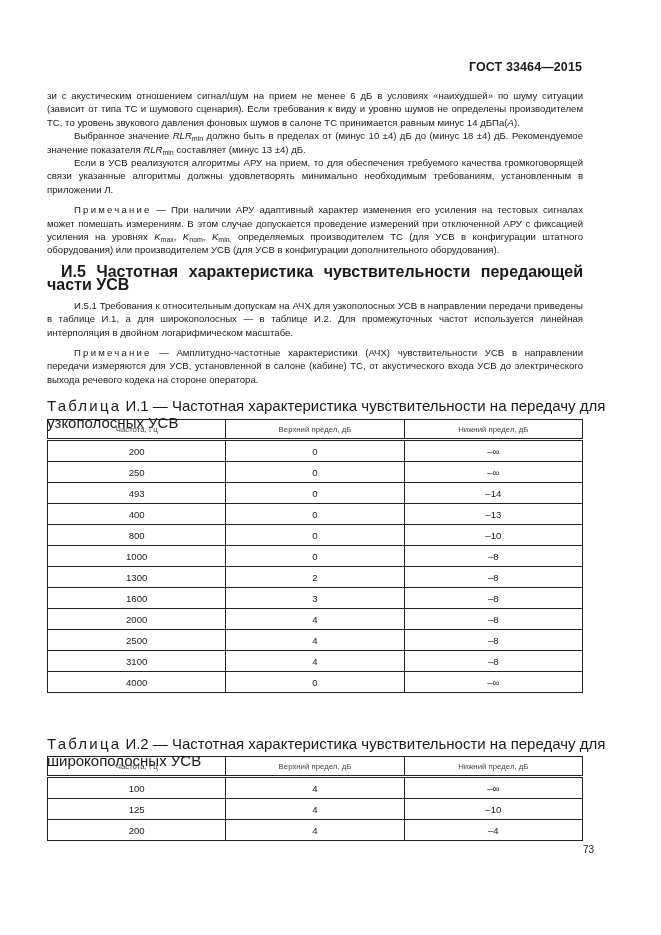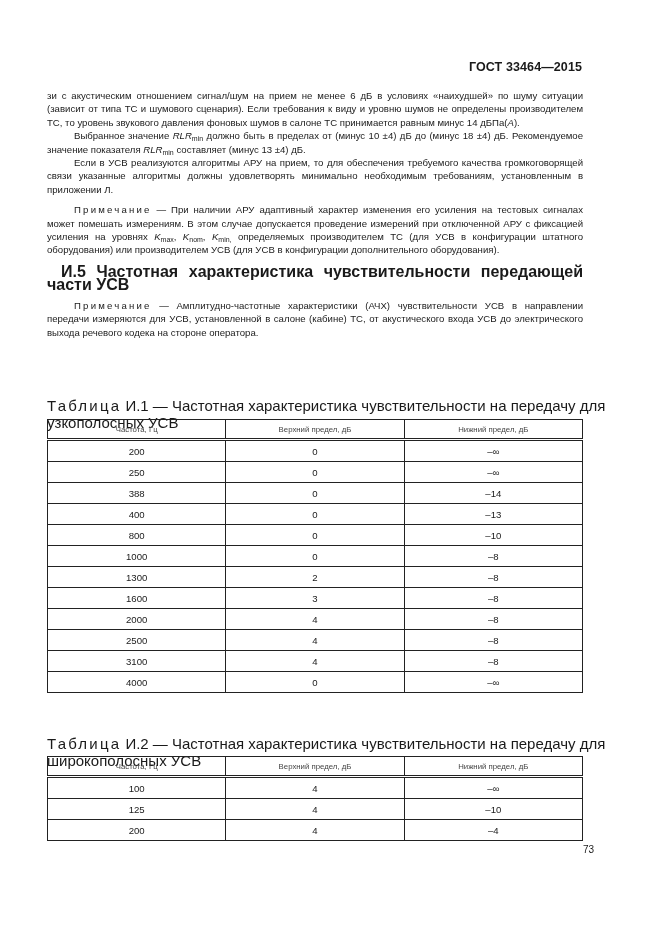--- a/index.html
+++ b/index.html
@@ -28,20 +28,21 @@
 <body>
 
 <div class="page-header">ГОСТ 33464—2015</div>
 
 <div class="body-text">
   <p><span>зи с акустическим отношением сигнал/шум на прием не менее 6 дБ в условиях «наихудшей» по шуму ситуации (зависит от типа ТС и шумового сценария). Если требования к виду и уровню шумов не определены производителем ТС, то уровень звукового давления фоновых шумов в салоне ТС принимается равным минус 14 дБПа(</span><i>A</i><span>).</span></p>
   <p class="indent"><span>Выбранное значение </span><i>RLR</i><sub>min</sub><span> должно быть в пределах от (минус 10 ±4) дБ до (минус 18 ±4) дБ. Рекомендуемое значение показателя </span><i>RLR</i><sub>min</sub><span> составляет (минус 13 ±4) дБ.</span></p>
   <p class="indent">Если в УСВ реализуются алгоритмы АРУ на прием, то для обеспечения требуемого качества громкоговорящей связи указанные алгоритмы должны удовлетворять минимально необходимым требованиям, установленным в приложении Л.</p>
   <p class="indent gap"><span class="spaced">Примечание</span><span> — При наличии АРУ адаптивный характер изменения его усиления на тестовых сигналах может помешать измерениям. В этом случае допускается проведение измерений при отключенной АРУ с фиксацией усиления на уровнях </span><i>K</i><sub>max</sub>, <i>K</i><sub>nom</sub>, <i>K</i><sub>min,</sub><span> определяемых производителем ТС (для УСВ в конфигурации штатного оборудования) или производителем УСВ (для УСВ в конфигурации дополнительного оборудования).</span></p>
   <p class="heading">И.5  Частотная характеристика чувствительности передающей части УСВ</p>
+  <p class="indent gap" style="margin-top:5px">И.5.1 Требования к относительным допускам на АЧХ для узкополосных УСВ в направлении передачи приведены в таблице И.1, а для широкополосных — в таблице И.2. Для промежуточных частот используется линейная интерполяция в двойном логарифмическом масштабе.</p>
   <p class="indent gap"><span class="spaced">Примечание</span><span> — Амплитудно-частотные характеристики (АЧХ) чувствительности УСВ в направлении передачи измеряются для УСВ, установленной в салоне (кабине) ТС, от акустического входа УСВ до электрического выхода речевого кодека на стороне оператора.</span></p>
 </div>
 
 <div class="caption" style="top:397px"><span class="spaced">Таблица</span><span> И.1 — Частотная характеристика чувствительности на передачу для узкополосных УСВ</span></div>
 
 <table style="top:419px">
   <thead>
       <tr>
     <th>Частота, Гц</th>
     <th>Верхний предел, дБ</th>
@@ -53,21 +54,21 @@
         <td>200</td>
         <td>0</td>
         <td>–∞</td>
       </tr>
     <tr>
         <td>250</td>
         <td>0</td>
         <td>–∞</td>
       </tr>
     <tr>
-        <td>388</td>
+        <td>493</td>
         <td>0</td>
         <td>–14</td>
       </tr>
     <tr>
         <td>400</td>
         <td>0</td>
         <td>–13</td>
       </tr>
     <tr>
         <td>800</td>

